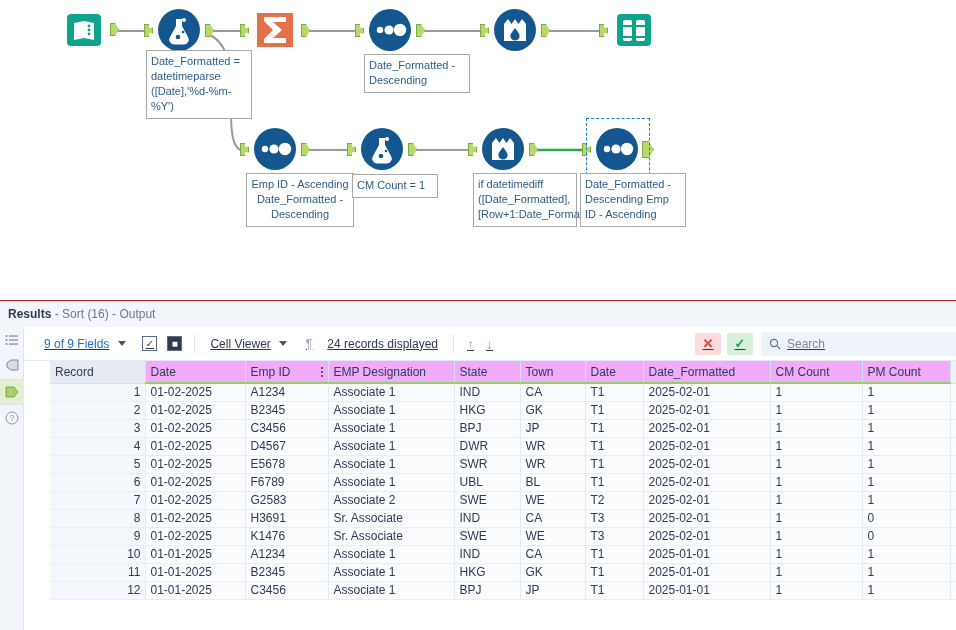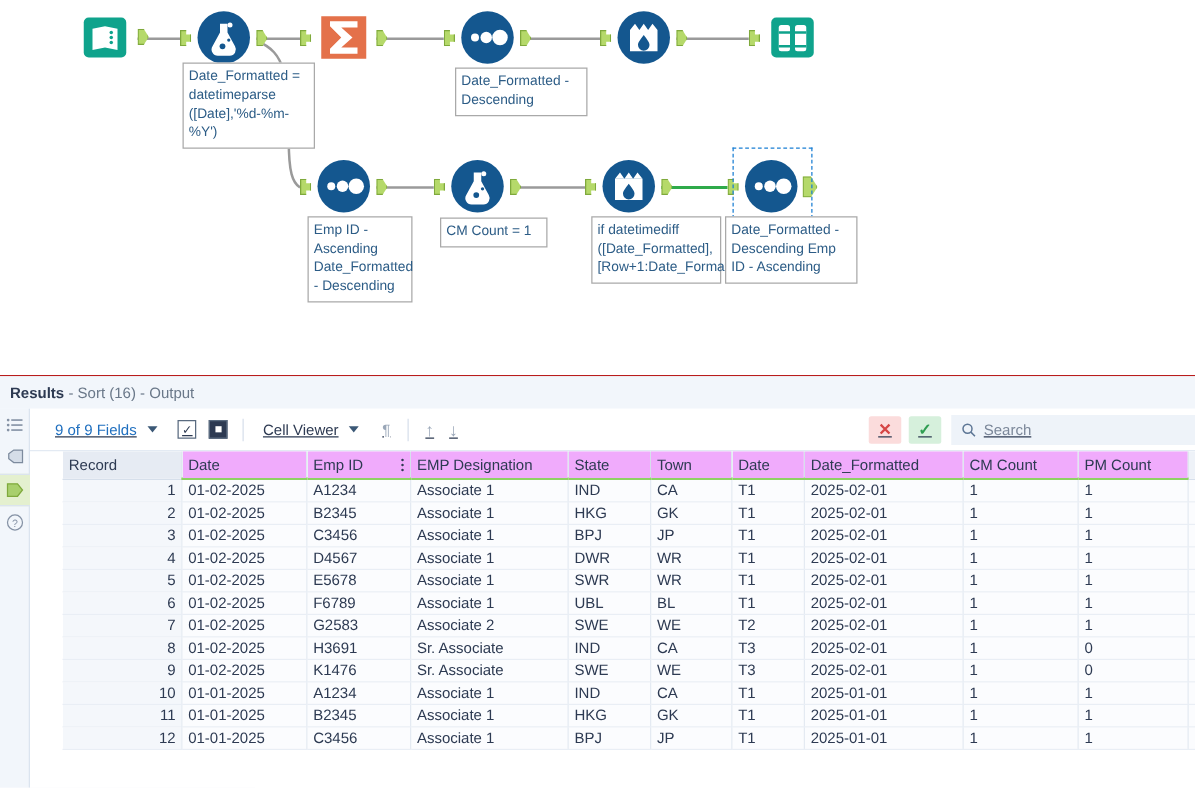--- a/index.html
+++ b/index.html
@@ -331,21 +331,21 @@
       <circle cx="12" cy="22" r="3.2" fill="#fff"></circle>
       <circle cx="21" cy="22" r="4.6" fill="#fff"></circle>
       <circle cx="32" cy="22" r="6.2" fill="#fff"></circle>
     </svg>
     <div class="port in"></div>
     <div class="port out outbig"></div>
   </div>
 
   <div class="annot" style="left:364px;top:54px;width:106px;">Date_Formatted - Descending</div>
   <div class="annot" style="left:146px;top:50px;width:106px;">Date_Formatted = datetimeparse ([Date],'%d-%m-%Y')</div>
-  <div class="annot" style="left:246px;top:173px;width:84px;">Emp ID - Ascending Date_Formatted - Descending</div>
+  <div class="annot" style="left:246px;top:173px;width:108px;text-align:center;">Emp ID - Ascending Date_Formatted - Descending</div>
   <div class="annot" style="left:352px;top:174px;width:86px;">CM Count = 1</div>
   <div class="annot" style="left:473px;top:173px;width:104px;">if datetimediff ([Date_Formatted], [Row+1:Date_Formatted],'mont...</div>
   <div class="annot" style="left:580px;top:173px;width:106px;">Date_Formatted - Descending Emp ID - Ascending</div>
 </div>
 
 <div id="results">
 
   <div id="results-title">
     <b>Results</b>
     <span>- Sort (16) - Output</span>
@@ -397,20 +397,23 @@
       </div>
       <div class="tb-sep"></div>
       <div class="tb-item">
         <span>Cell Viewer</span>
         <span class="tb-icon">
             <span class="chev"></span>
           </span>
       </div>
       <div class="tb-item" style="padding:0 7px;color:#9aa7b8;">
         <span>¶</span>
+      </div>
+      <div class="tb-item">
+        <span>24 records displayed</span>
       </div>
       <div class="tb-sep"></div>
       <div class="tb-item arrow-btn">↑</div>
       <div class="tb-item arrow-btn">↓</div>
       <div class="tb-spacer"></div>
       <div class="pill red">
         <span>✕</span>
       </div>
       <div style="width:6px;"></div>
       <div class="pill green">

